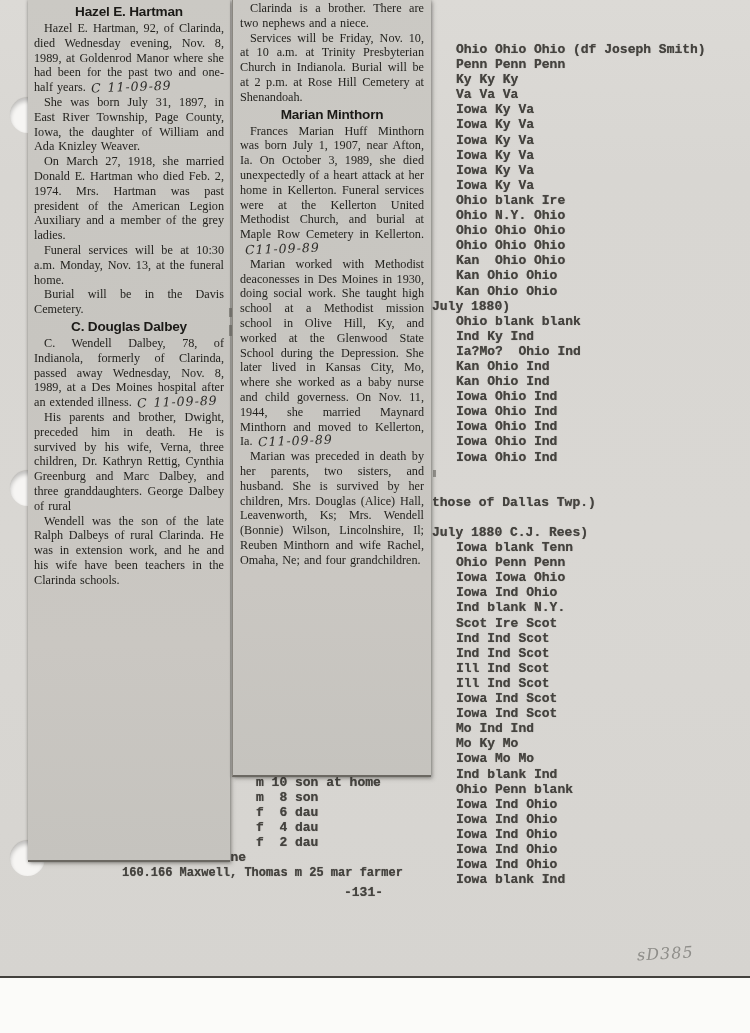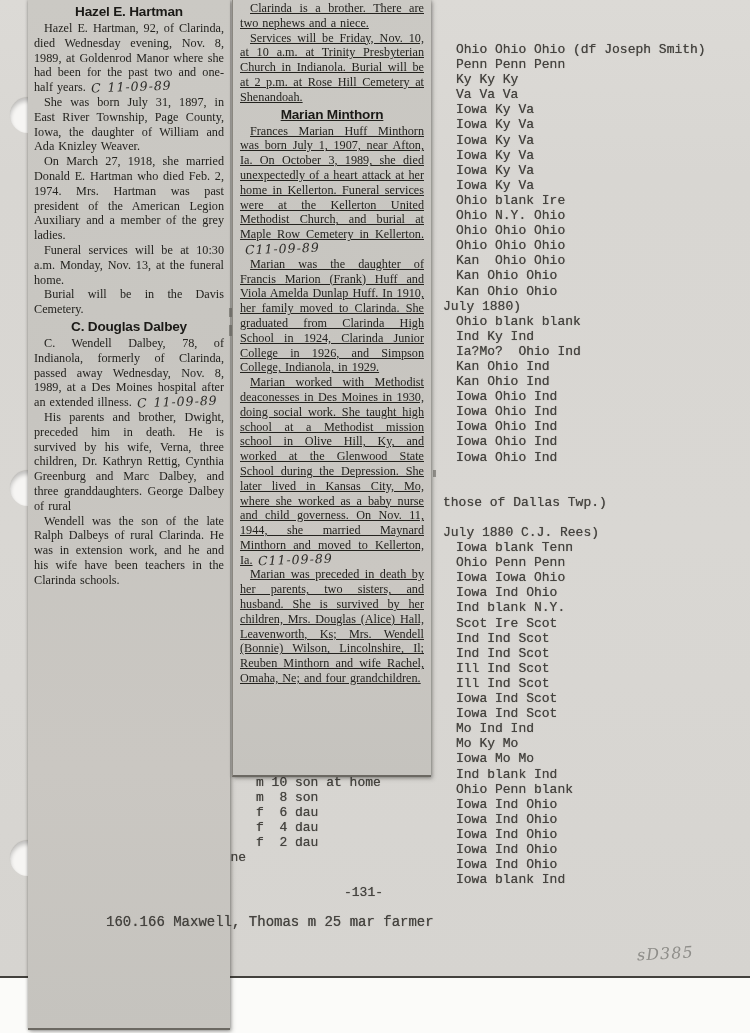--- a/index.html
+++ b/index.html
@@ -28,22 +28,22 @@
   
   .clip{
     position:absolute;top:0;box-sizing:border-box;
     background:
       linear-gradient(180deg,#cbc9c4 0%,#c7c5c0 40%,#cac7c2 75%,#c5c3be 100%);
     box-shadow:0 0 3px rgba(40,38,34,.45), 2px 2px 4px rgba(40,38,34,.25);
     border-bottom:2px solid #6b6862;
     overflow:hidden;z-index:2;
     color:#24231f;
   }
-  .clip-left{left:28px;width:202px;height:1030px;padding:2px 6px;}
-  .clip-mid{left:232px;width:199px;height:777px;padding:1px 7px;border-left:1px solid #8a8780;text-decoration:underline;}
+  .clip-left{left:28px;width:202px;height:862px;padding:2px 6px;}
+  .clip-mid{left:232px;width:199px;height:777px;padding:1px 7px;border-left:1px solid #8a8780;}
   .clip .h{
     font-family:"Liberation Sans", sans-serif;font-weight:bold;
     font-size:13.6px;line-height:17px;text-align:center;margin:1px 0;
     letter-spacing:-0.2px;color:#1b1a17;
   }
   .clip .p{
     font-size:12.2px;line-height:14.8px;text-align:justify;
     text-indent:10px;margin:0;word-spacing:1px;
   }
   .hand{
@@ -51,33 +51,34 @@
     font-family:"DejaVu Serif", serif;font-style:italic;
     font-size:12.5px;letter-spacing:1px;color:#2c2b28;
     transform:rotate(-2deg);text-indent:0;
   }
   
   .typed{
     font-family:"Liberation Mono", monospace;
     color:#45433f;
     text-shadow:0 0 .7px rgba(55,53,48,.75);
     white-space:pre;
+    font-weight:bold;
   }
   .states-col{
     position:absolute;left:432px;top:42px;width:315px;z-index:1;
     font-size:13px;
   }
   .states-col .line{height:15.1px;line-height:15.1px;padding-left:24px;}
-  .states-col .outdent{padding-left:11px;}
+  .states-col .outdent{padding-left:0;}
   .household{
     position:absolute;left:256px;top:760px;z-index:1;font-size:13px;
   }
   .household .line{height:15px;line-height:15px;}
   .sarah{position:absolute;left:168px;top:850px;z-index:1;font-size:13px;}
-  .maxwell{position:absolute;left:106px;top:866px;z-index:3;font-size:14px;margin-top:48px;}
+  .maxwell{position:absolute;left:122px;top:866px;z-index:3;font-size:12px;}
   .overlapped{position:absolute;left:238px;top:765px;z-index:1;font-size:13px;}
   .pageno{position:absolute;left:344px;top:885px;z-index:3;font-size:13px;}
   
   .code{
     position:absolute;left:637px;top:944px;
     font-family:"DejaVu Serif", serif;font-style:italic;
     font-size:16px;color:#8f8e8a;transform:rotate(-3deg);
     letter-spacing:1px;z-index:3;
   }
   
@@ -115,21 +116,20 @@
       <div class="p">C. Wendell Dalbey, 78, of Indianola, formerly of Clarinda, passed away Wednesday, Nov. 8, 1989, at a Des Moines hospital after an extended illness.<span class="hand">C 11-09-89</span></div>
       <div class="p">His parents and brother, Dwight, preceded him in death. He is survived by his wife, Verna, three children, Dr. Kathryn Rettig, Cynthia Greenburg and Marc Dalbey, and three granddaughters. George Dalbey of rural</div>
       <div class="p">Wendell was the son of the late Ralph Dalbeys of rural Clarinda. He was in extension work, and he and his wife have been teachers in the Clarinda schools.</div>
     </div>
 
   <div class="clip clip-mid">
       <div class="p">Clarinda is a brother. There are two nephews and a niece.</div>
       <div class="p">Services will be Friday, Nov. 10, at 10 a.m. at Trinity Presbyterian Church in Indianola. Burial will be at 2 p.m. at Rose Hill Cemetery at Shenandoah.</div>
       <div class="h">Marian Minthorn</div>
       <div class="p">Frances Marian Huff Minthorn was born July 1, 1907, near Afton, Ia. On October 3, 1989, she died unexpectedly of a heart attack at her home in Kellerton. Funeral services were at the Kellerton United Methodist Church, and burial at Maple Row Cemetery in Kellerton.<span class="hand">C11-09-89</span></div>
-      <div class="p">Marian was the daughter of Francis Marion (Frank) Huff and Viola Amelda Dunlap Huff. In 1910, her family moved to Clarinda. She graduated from Clarinda High School in 1924, Clarinda Junior College in 1926, and Simpson College, Indianola, in 1929.</div>
       <div class="p">Marian worked with Methodist deaconesses in Des Moines in 1930, doing social work. She taught high school at a Methodist mission school in Olive Hill, Ky, and worked at the Glenwood State School during the Depression. She later lived in Kansas City, Mo, where she worked as a baby nurse and child governess. On Nov. 11, 1944, she married Maynard Minthorn and moved to Kellerton, Ia.<span class="hand">C11-09-89</span></div>
       <div class="p">Marian was preceded in death by her parents, two sisters, and husband. She is survived by her children, Mrs. Douglas (Alice) Hall, Leavenworth, Ks; Mrs. Wendell (Bonnie) Wilson, Lincolnshire, Il; Reuben Minthorn and wife Rachel, Omaha, Ne; and four grandchildren.</div>
     </div>
 
   <div class="smudge" style="left:229px;top:308px;width:3px;height:9px"></div>
   <div class="smudge" style="left:229px;top:325px;width:3px;height:11px"></div>
   <div class="smudge" style="left:433px;top:470px;width:3px;height:7px"></div>
 
   <div class="code">sD385</div>
 </div>

